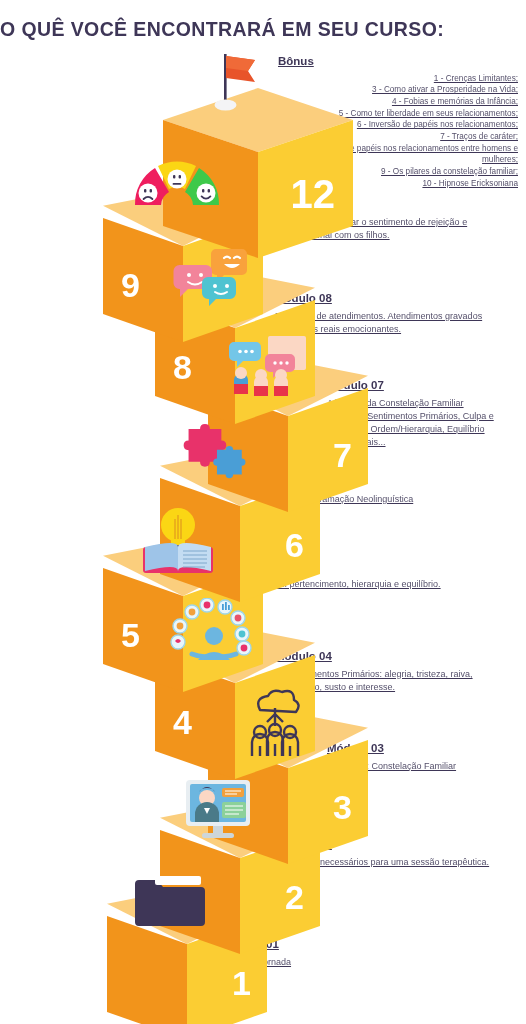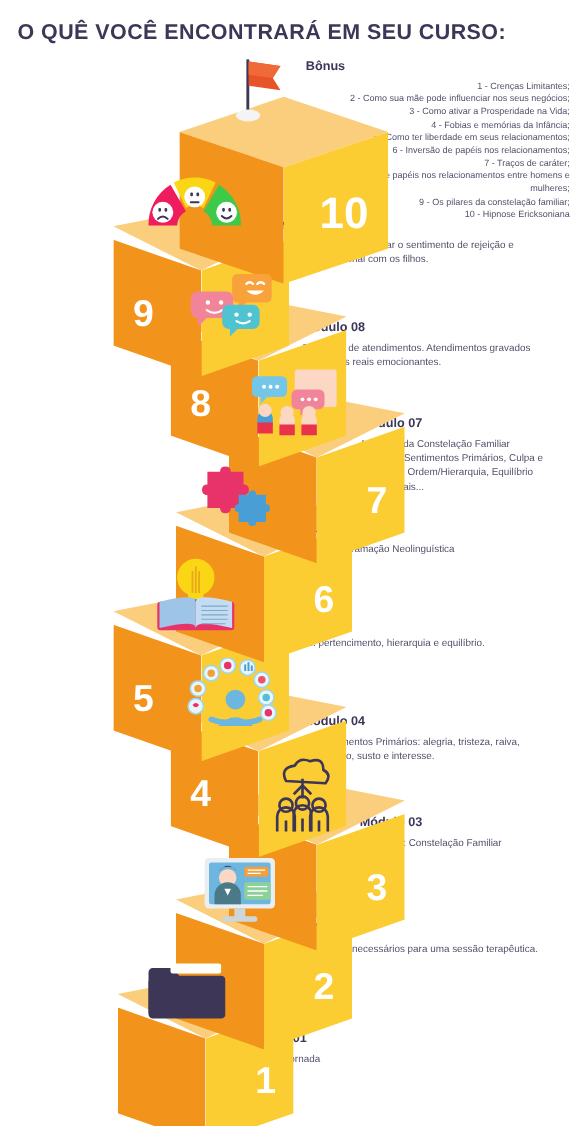--- a/index.html
+++ b/index.html
@@ -12,21 +12,20 @@
     width: 526px; height: 1024px;
     position: relative; overflow: hidden;
     font-family: "Liberation Sans", "DejaVu Sans", sans-serif;
     color: #3e3657;
   }
 
   
   .page-title {
     position: absolute;
     top: 18px; left: 0; width: 476px;
-    text-align: center;
     font-size: 19.5px;
     font-weight: 700;
     letter-spacing: 0.4px;
     color: #3e3657;
     white-space: nowrap;
   }
 
   
   .stair-stage {
     position: absolute;
@@ -64,21 +63,21 @@
   .cube .num.on-right { right: 16px; top: 78px; }
   .cube .num.on-left  { left: 18px;  top: 78px; }
   .cube.wide { width: 190px; height: 170px; }
   .cube.wide .top { width: 190px; height: 64px; clip-path: polygon(50% 0%, 100% 32px, 50% 64px, 0% 32px); }
   .cube.wide .left { width: 95px; height: 138px; top: 32px; clip-path: polygon(0% 0%, 100% 32px, 100% 138px, 0% 106px); }
   .cube.wide .right { left: 95px; width: 95px; height: 138px; top: 32px; clip-path: polygon(0% 32px, 100% 0%, 100% 106px, 0% 138px); }
   .cube.wide .num { font-size: 40px; }
   .cube.wide .num.on-right { right: 18px; top: 86px; }
 
   
-  .txt-block { position: absolute; }
+  .txt-block { position: absolute; text-decoration: underline; }
   .txt-block .t-head {
     font-size: 11.5px; font-weight: 700; color: #3e3657;
     margin: 0 0 4px 0; line-height: 1.2;
   }
   .txt-block .t-body {
     font-size: 9px; color: #55506b; line-height: 1.45; margin: 0;
   }
   .txt-block .t-body .ln { display: block; }
 
   .bonus-list .t-body .ln { display: block; font-size: 8.2px; line-height: 1.42; text-align: right; }
@@ -90,35 +89,34 @@
 <body>
 
 <div class="page-title">O QUÊ VOCÊ ENCONTRARÁ EM SEU CURSO:</div>
 
 <div class="stair-stage">
 
   <div class="cube wide" style="left:163px; top:88px; z-index:10;">
     <div class="face top"></div>
     <div class="face left"></div>
     <div class="face right"></div>
-    <div class="num on-right">10</div>
+    <div class="num on-right">12</div>
   </div>
 
   <svg class="deco" style="left:195px; top:48px; z-index:12;" width="68" height="68" viewBox="0 0 68 68">
     <rect x="29" y="6" width="2.6" height="50" fill="#3e3657"></rect>
     <path d="M31 8 L60 12 L53 23 L60 34 L31 30 Z" fill="#e8542a"></path>
     <path d="M31 8 L60 12 L53 23 L31 20 Z" fill="#f06a38"></path>
     <ellipse cx="30.5" cy="57" rx="11" ry="5.5" fill="#f4f4f6"></ellipse>
   </svg>
 
   <div class="txt-block bonus-list" style="left:278px; top:55px; width:240px;">
     <p class="t-head">Bônus</p>
     <p class="t-body">
       <span class="ln">1 - Crenças Limitantes;</span>
-      <span class="ln">2 - Como sua mãe pode influenciar nos seus negócios;</span>
       <span class="ln">3 - Como ativar a Prosperidade na Vida;</span>
       <span class="ln">4 - Fobias e memórias da Infância;</span>
       <span class="ln">5 - Como ter liberdade em seus relacionamentos;</span>
       <span class="ln">6 - Inversão de papéis nos relacionamentos;</span>
       <span class="ln">7 - Traços de caráter;</span>
       <span class="ln">8 - Inversão de papéis nos relacionamentos entre homens e</span>
       <span class="ln">mulheres;</span>
       <span class="ln">9 - Os pilares da constelação familiar;</span>
       <span class="ln">10 - Hipnose Ericksoniana</span>
     </p>

